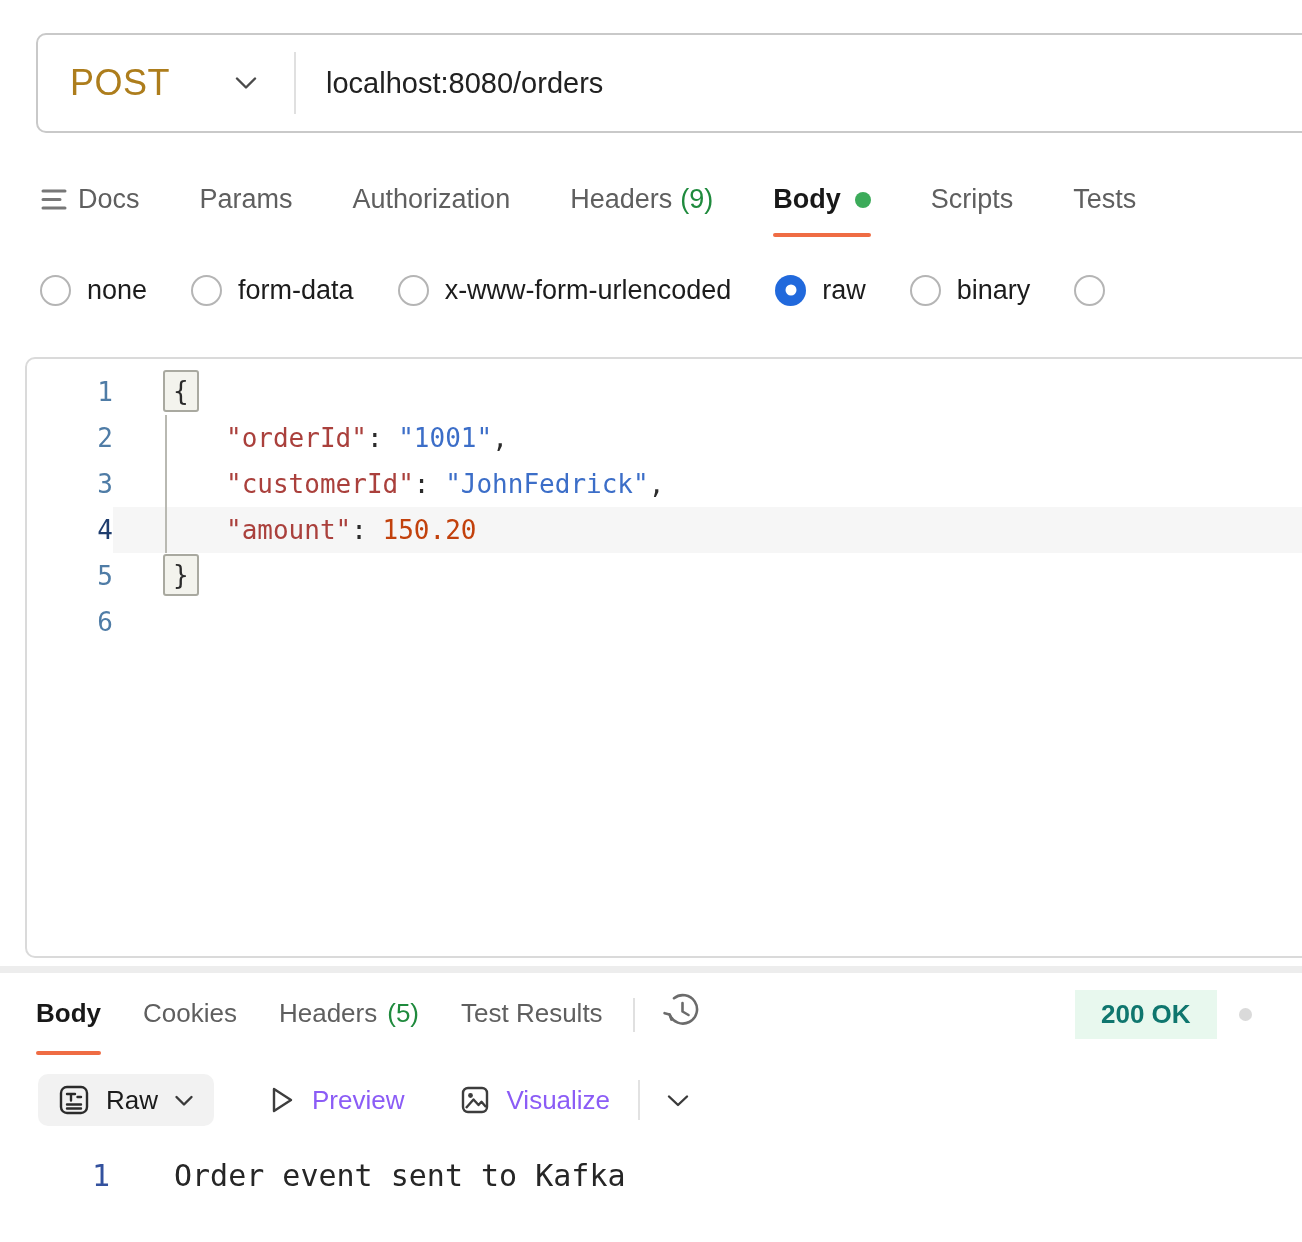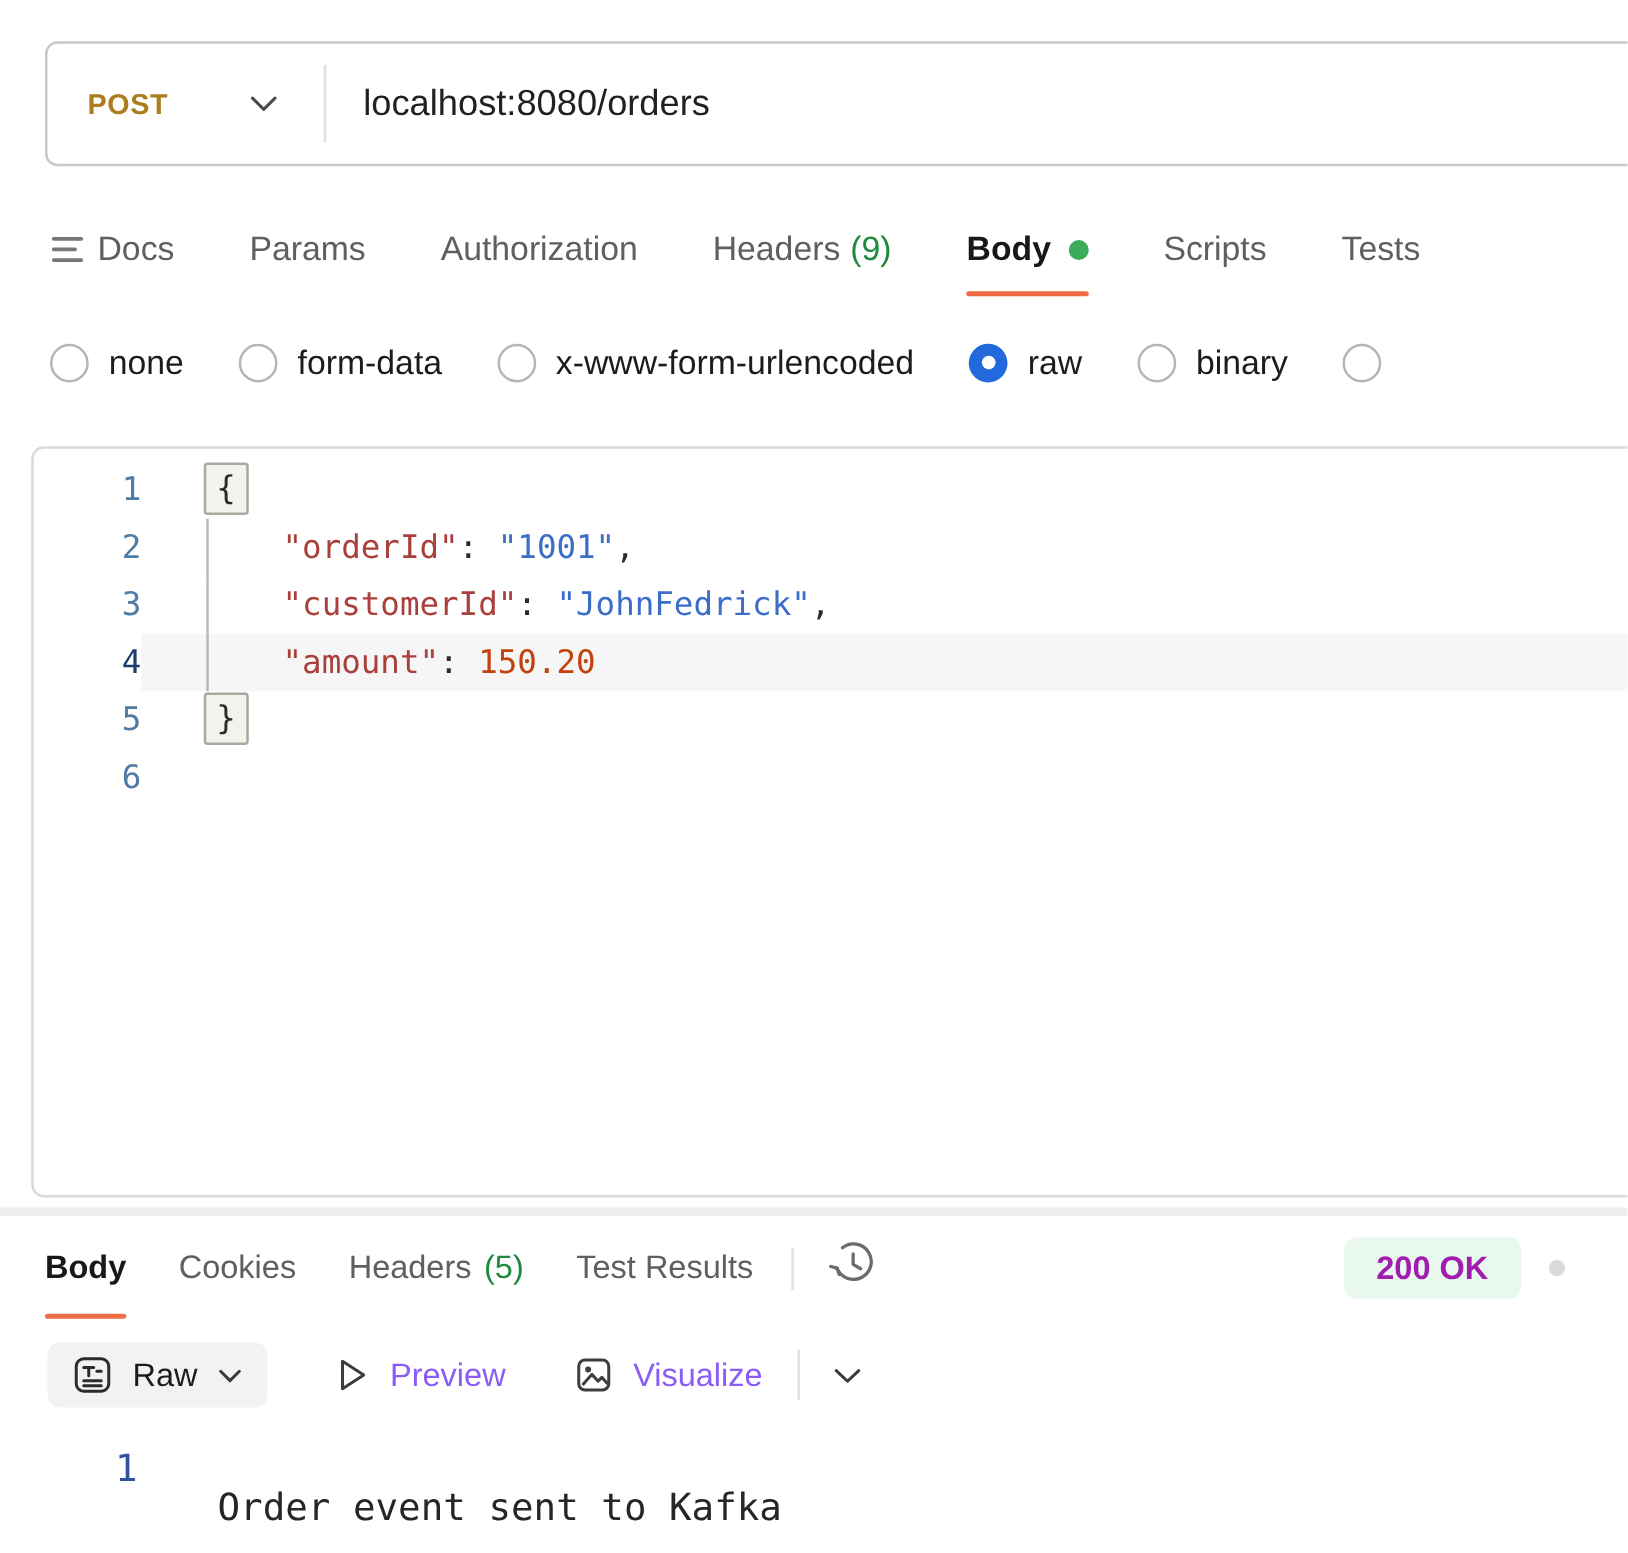--- a/index.html
+++ b/index.html
@@ -8,21 +8,21 @@
     font-family:"Liberation Sans",sans-serif;position:relative;
     -webkit-font-smoothing:antialiased;
   }
   
   .url-bar{
     position:absolute;left:36px;top:33px;width:1300px;height:100px;
     border:2px solid #c9c9c9;border-radius:10px;background:#fff;
     display:flex;align-items:center;box-sizing:border-box;
   }
   .method-btn{display:flex;align-items:center;padding:0 0 0 32px;cursor:pointer;}
-  .method-label{font-size:23px;font-weight:700;color:#ad7d1c;letter-spacing:.5px;}
+  .method-label{font-size:36px;font-weight:400;color:#ad7d1c;letter-spacing:.5px;}
   .method-chev{margin-left:64px;display:flex;align-items:center;}
   .url-vdiv{width:2px;height:62px;background:#e0e0e0;margin-left:36px;flex:none;}
   .url-text{margin-left:30px;font-size:29px;color:#212121;white-space:nowrap;}
   
   .req-tabs{position:absolute;left:40px;top:170px;display:flex;align-items:flex-start;gap:60px;}
   .req-tab{position:relative;display:flex;align-items:center;gap:8px;
     padding:14px 0 22px;font-size:27px;color:#5f5f5f;cursor:pointer;white-space:nowrap;}
   .req-tab .tab-count{color:#1f8a3d;}
   .req-tab.active .tab-label{color:#181818;font-weight:600;}
   .tab-dot{width:16px;height:16px;border-radius:50%;background:#3cab5a;margin-left:6px;flex:none;}
@@ -60,36 +60,36 @@
   
   .resp-tabs-row{position:absolute;left:36px;top:986px;display:flex;align-items:flex-start;}
   .resp-tabs{display:flex;align-items:flex-start;gap:42px;}
   .resp-tab{position:relative;display:flex;align-items:center;gap:10px;
     padding:12px 0 26px;font-size:26px;color:#5f5f5f;cursor:pointer;white-space:nowrap;}
   .resp-tab .tab-count{color:#1f8a3d;}
   .resp-tab.active .tab-label{color:#181818;font-weight:600;}
   .resp-vdiv{width:2px;height:34px;background:#e0e0e0;margin:12px 0 0 30px;flex:none;}
   .history-btn{margin:4px 0 0 26px;cursor:pointer;display:flex;}
   .resp-right{position:absolute;left:1075px;top:990px;display:flex;align-items:center;gap:22px;}
-  .status-badge{background:#e8f8ee;color:#a21caf;font-size:26px;font-weight:600;
-    padding:9px 26px;border-radius:10px;white-space:nowrap;}
+  .status-badge{background:#e8f8ee;color:#0f766e;font-size:26px;font-weight:600;
+    padding:9px 26px;border-radius:0;white-space:nowrap;}
   .after-dot{width:13px;height:13px;border-radius:50%;background:#dadada;flex:none;}
   
   .resp-toolbar{position:absolute;left:38px;top:1074px;display:flex;align-items:center;}
   .raw-btn{display:flex;align-items:center;gap:16px;background:#f2f2f2;border-radius:10px;
     padding:10px 20px;font-size:26px;color:#1b1b1b;cursor:pointer;}
   .tool-item{display:flex;align-items:center;gap:16px;font-size:26px;color:#8b5cf6;margin-left:54px;cursor:pointer;}
   .tb-divider{width:2px;height:40px;background:#e2e2e2;margin-left:28px;flex:none;}
   .tb-chev{margin-left:26px;display:flex;cursor:pointer;}
   
   .resp-body{position:absolute;left:0;top:1150px;width:1302px;
     font-family:"DejaVu Sans Mono",monospace;font-size:30px;}
   .rb-row{display:flex;line-height:52px;}
   .rb-gutter{width:110px;text-align:right;color:#33519e;flex:none;}
-  .rb-text{margin-left:64px;color:#262626;white-space:pre;margin-top:31px;}
+  .rb-text{margin-left:64px;color:#262626;white-space:pre;}
   svg{display:block;}
 </style>
 </head>
 <body>
 
 <div class="url-bar">
   <div class="method-btn">
     <span class="method-label">POST</span>
     <span class="method-chev">
       <svg width="24" height="16" viewBox="0 0 24 16">

